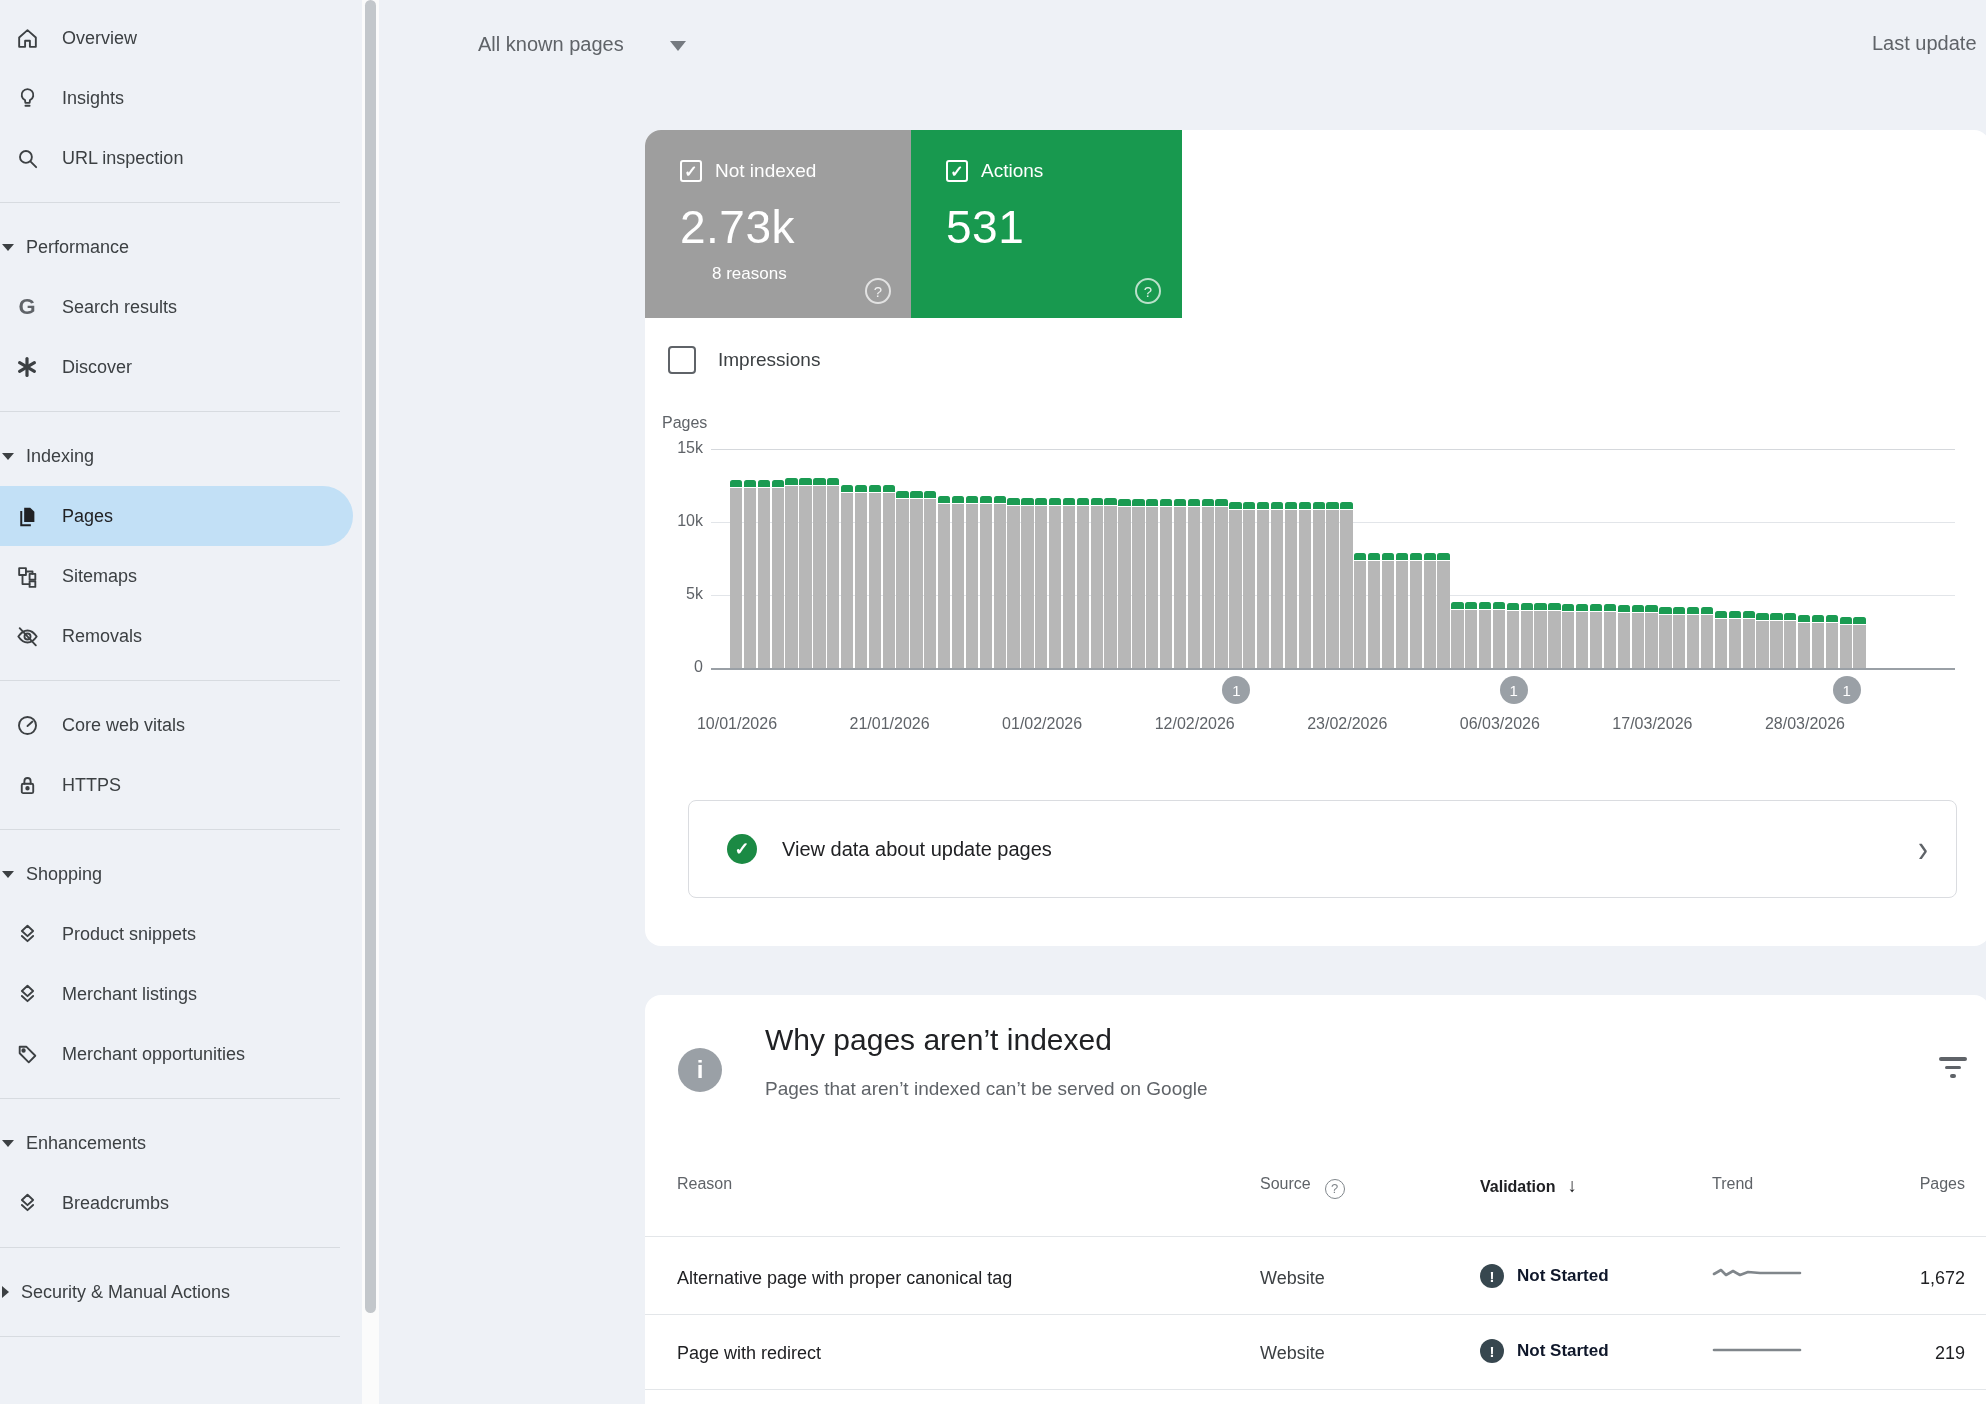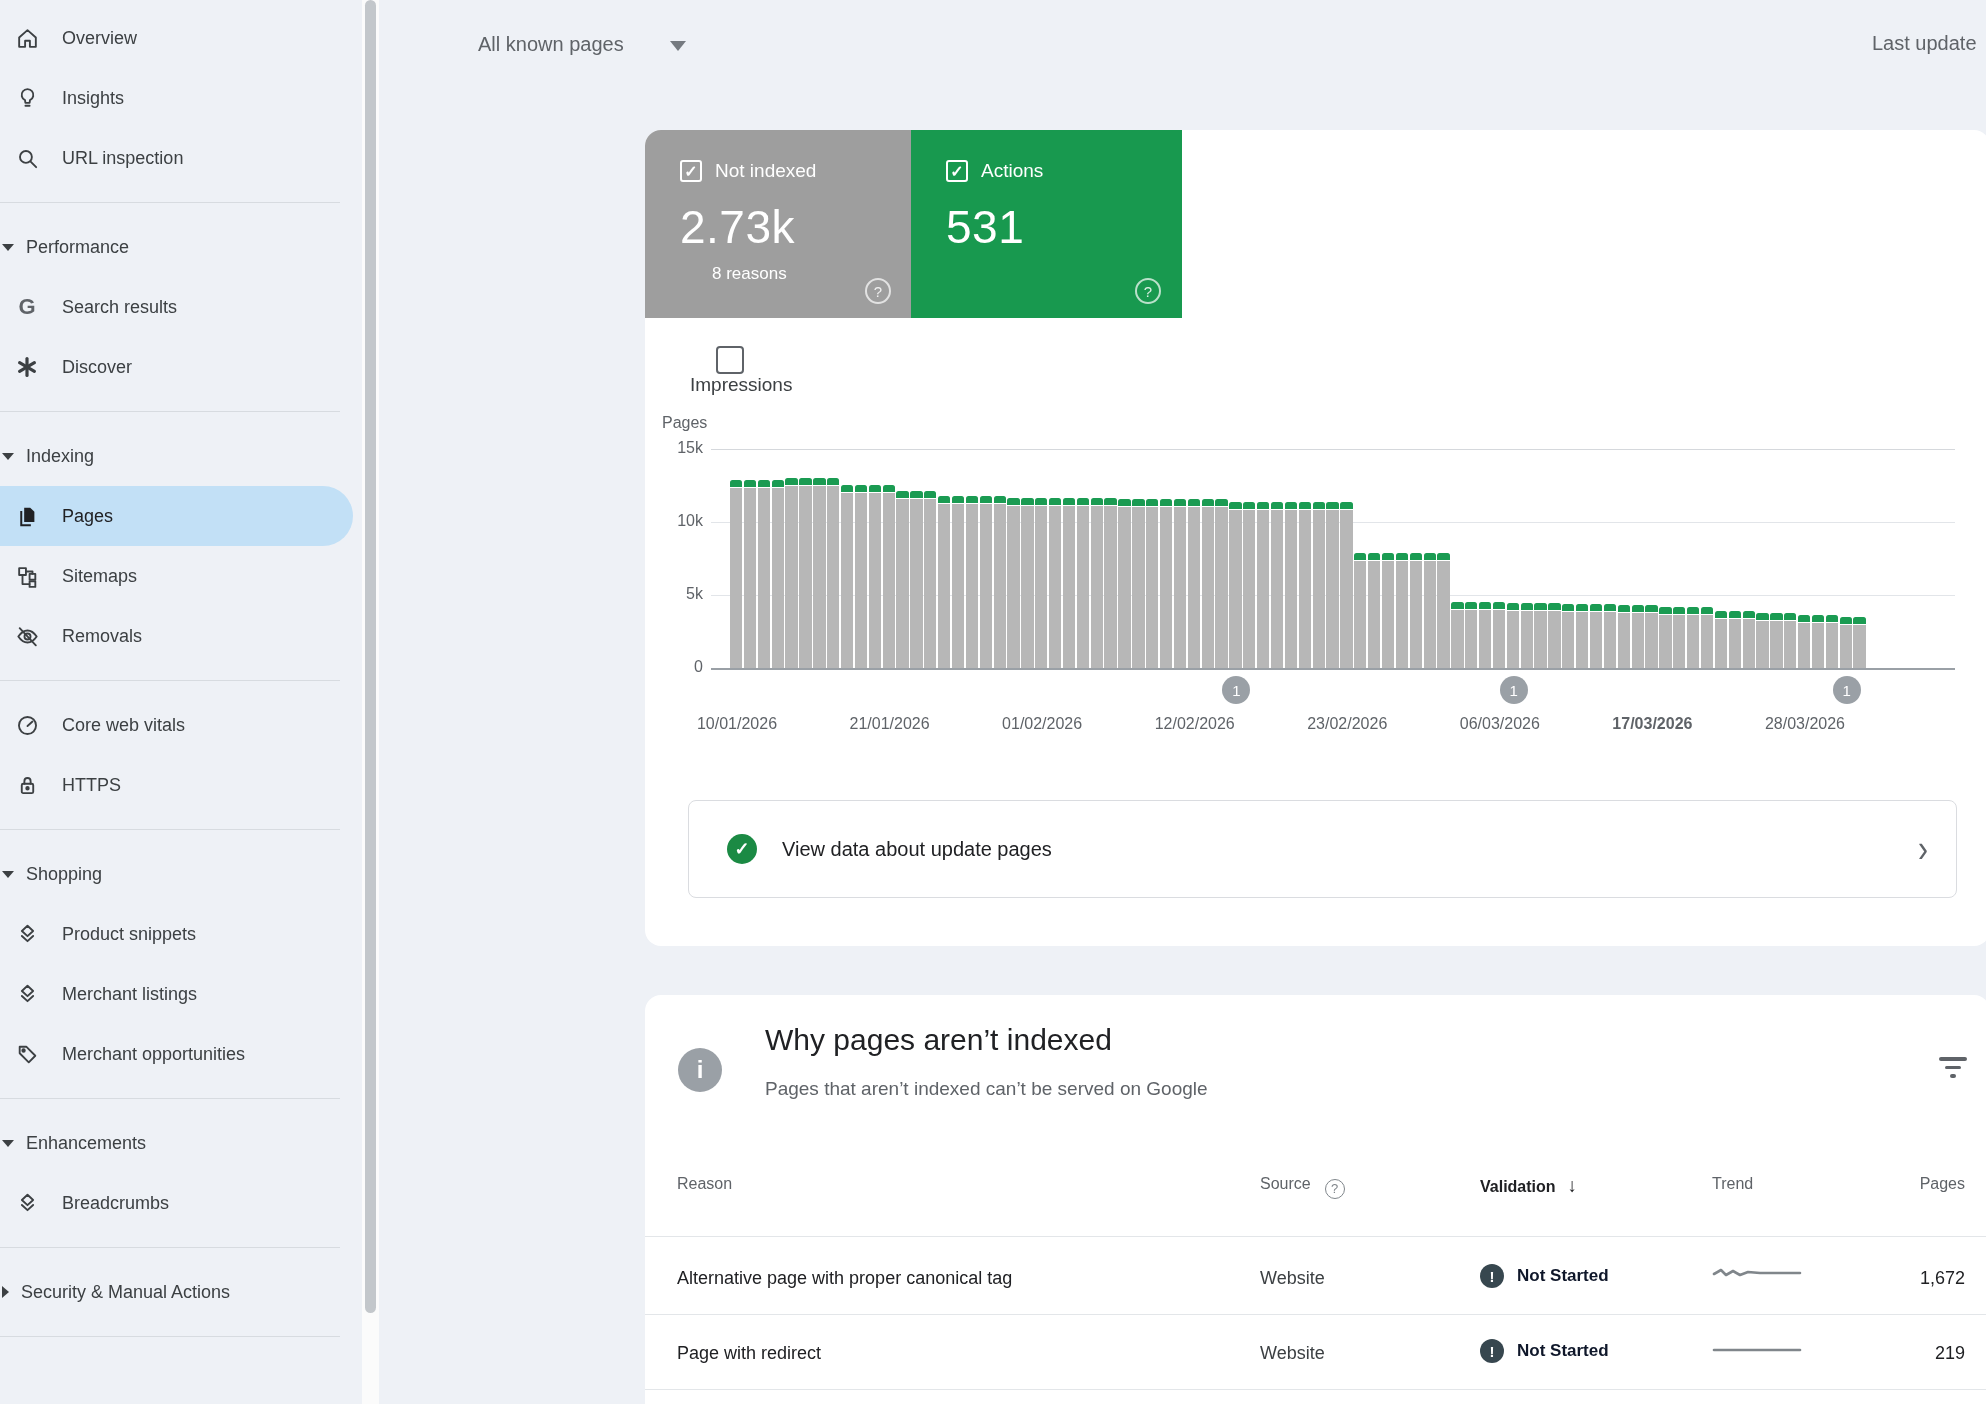--- a/index.html
+++ b/index.html
@@ -41,21 +41,21 @@
   .card.gray { left:0; width:266px; background:#9e9e9e; border-radius:16px 0 0 0; }
   .card.green { left:266px; width:271px; background:#18994f; }
   .card .row1 { position:absolute; left:35px; top:30px; display:flex; align-items:center; }
   .cbx { width:22px; height:22px; border:2px solid #fff; border-radius:3px; display:flex; align-items:center; justify-content:center; font-size:16px; font-weight:bold; color:#fff; }
   .card .clabel { margin-left:13px; font-size:19px; }
   .card .cvalue { position:absolute; left:35px; top:70px; font-size:46px; letter-spacing:.5px; }
   .card .csub { position:absolute; left:35px; top:134px; font-size:17px;margin-left:32px; }
   .qmark { position:absolute; width:26px; height:26px; border:2px solid rgba(255,255,255,.7); border-radius:50%; color:rgba(255,255,255,.85); font-size:15px; display:flex; align-items:center; justify-content:center; cursor:pointer; }
 
   
-  .impress { position:absolute; left:23px; top:216px; display:flex; align-items:center; cursor:pointer;flex-direction:column; }
+  .impress { position:absolute; left:23px; top:216px; display:flex; align-items:center; cursor:pointer; }
   .impress .box { width:28px; height:28px; border:2px solid #5f6368; border-radius:4px; background:#fff; }
   .impress .lbl { margin-left:22px; font-size:19px; color:#3c4043; }
 
   
   .axis-title { position:absolute; left:17px; top:284px; font-size:16px; color:#5f6368; }
   .plot { position:absolute; left:66px; top:319px; width:1244px; height:219px; }
   .gline { position:absolute; left:0; width:100%; height:1px; background:#e2e5e9; }
   .gline.top { background:#d5d8dc; }
   .gline.zero { background:#9aa0a6; height:2px; }
   .ylab { position:absolute; right:1252px; width:60px; text-align:right; font-size:16px; color:#5f6368; }
@@ -631,21 +631,21 @@
       <div class="bar" style="left: 1142.47px; width: 12.3px; height: 51px; bottom: 0px;">
         <div class="cap" style="height: 7px;"></div>
         <div class="body"></div>
       </div>
       <div class="xlab" style="left: -44px;">10/01/2026</div>
       <div class="xlab" style="left: 108.57px;">21/01/2026</div>
       <div class="xlab" style="left: 261.14px;">01/02/2026</div>
       <div class="xlab" style="left: 413.71px;">12/02/2026</div>
       <div class="xlab" style="left: 566.28px;">23/02/2026</div>
       <div class="xlab" style="left: 718.85px;">06/03/2026</div>
-      <div class="xlab" style="left: 871.42px; font-weight: bold;">17/03/2026</div>
+      <div class="xlab" style="left: 871.42px;">17/03/2026</div>
       <div class="xlab" style="left: 1023.99px;">28/03/2026</div>
       <div class="badge" style="left: 511.32px;">1</div>
       <div class="badge" style="left: 788.72px;">1</div>
       <div class="badge" style="left: 1121.6px;">1</div>
     </div>
 
   <div class="banner">
     <span class="chk">✓</span>
     <span class="txt">View data about update pages</span>
     <span class="chev">›</span>

